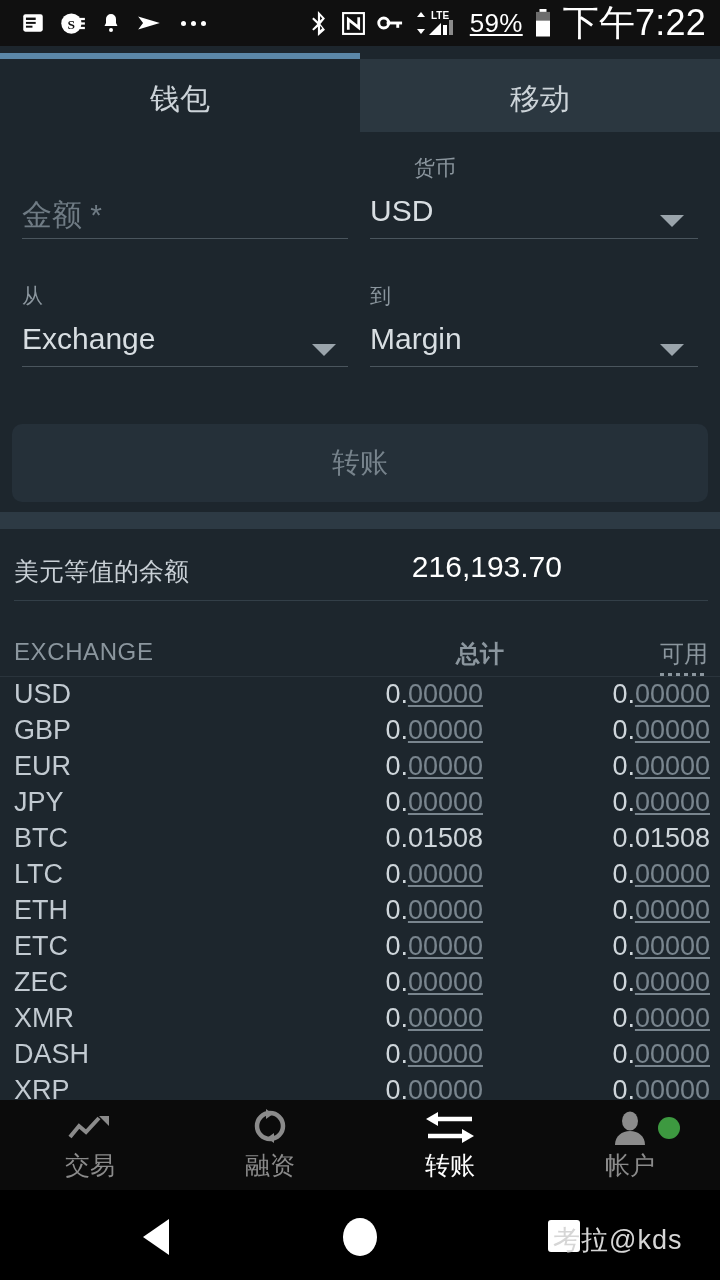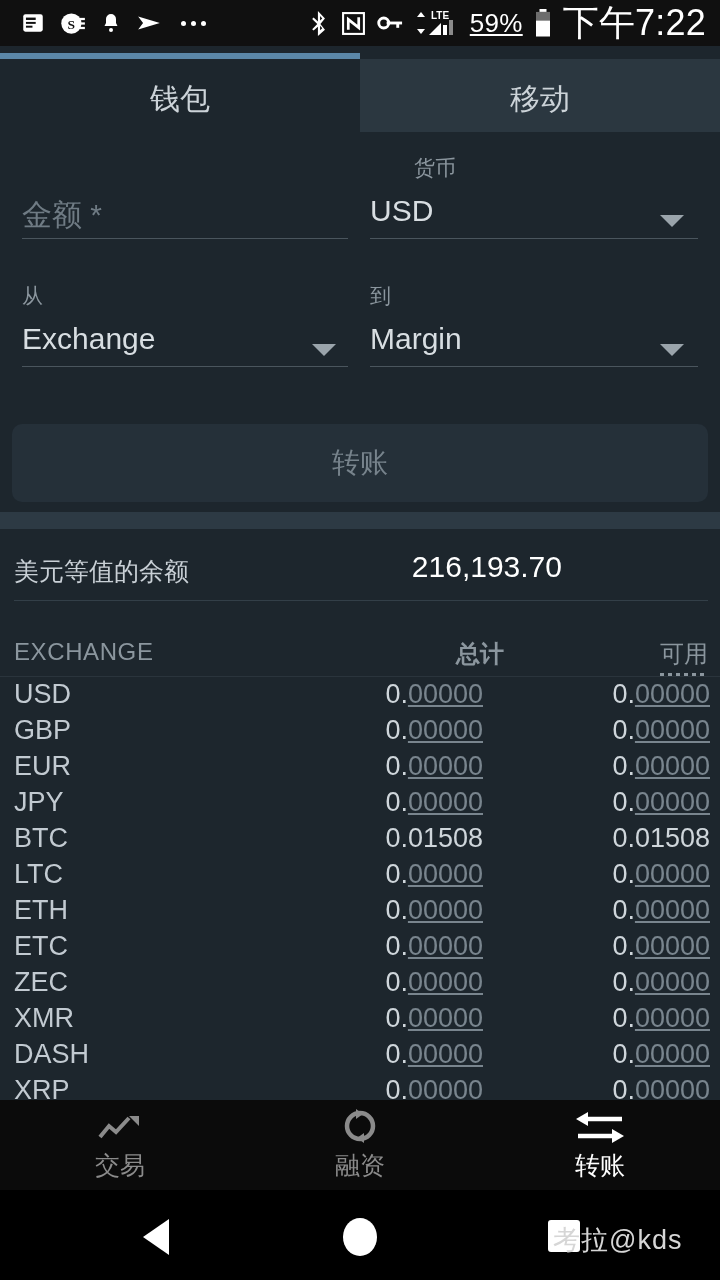--- a/index.html
+++ b/index.html
@@ -377,20 +377,30 @@
       <span class="nav-ico">
         <svg width="52" height="34" viewBox="0 0 52 34">
           <path d="M8 8h40" stroke="#fff" stroke-width="4.5"></path>
             <path d="M2 8l12-7v14z" fill="#fff"></path>
           <path d="M44 25H4" stroke="#fff" stroke-width="4.5"></path>
             <path d="M50 25l-12 7V18z" fill="#fff"></path>
         </svg>
       </span>
       <span class="nav-label">转账</span>
     </div>
+    <div class="nav-item">
+      <span class="nav-ico">
+        <svg width="32" height="34" viewBox="0 0 32 34">
+            <ellipse cx="16" cy="10" rx="8" ry="9.5" fill="#8b8b8b"></ellipse>
+            <path d="M1 34c0-9 7-14 15-14s15 5 15 14z" fill="#8b8b8b"></path>
+          </svg>
+      </span>
+      <span class="nav-label">帐户</span>
+      <span class="green-dot"></span>
+    </div>
   </div>
 
   <div class="androidnav">
     <div class="an-back"></div>
     <div class="an-home"></div>
     <div class="an-recent"></div>
   </div>
   <div class="watermark">考拉@kds</div>
 
 </div>

